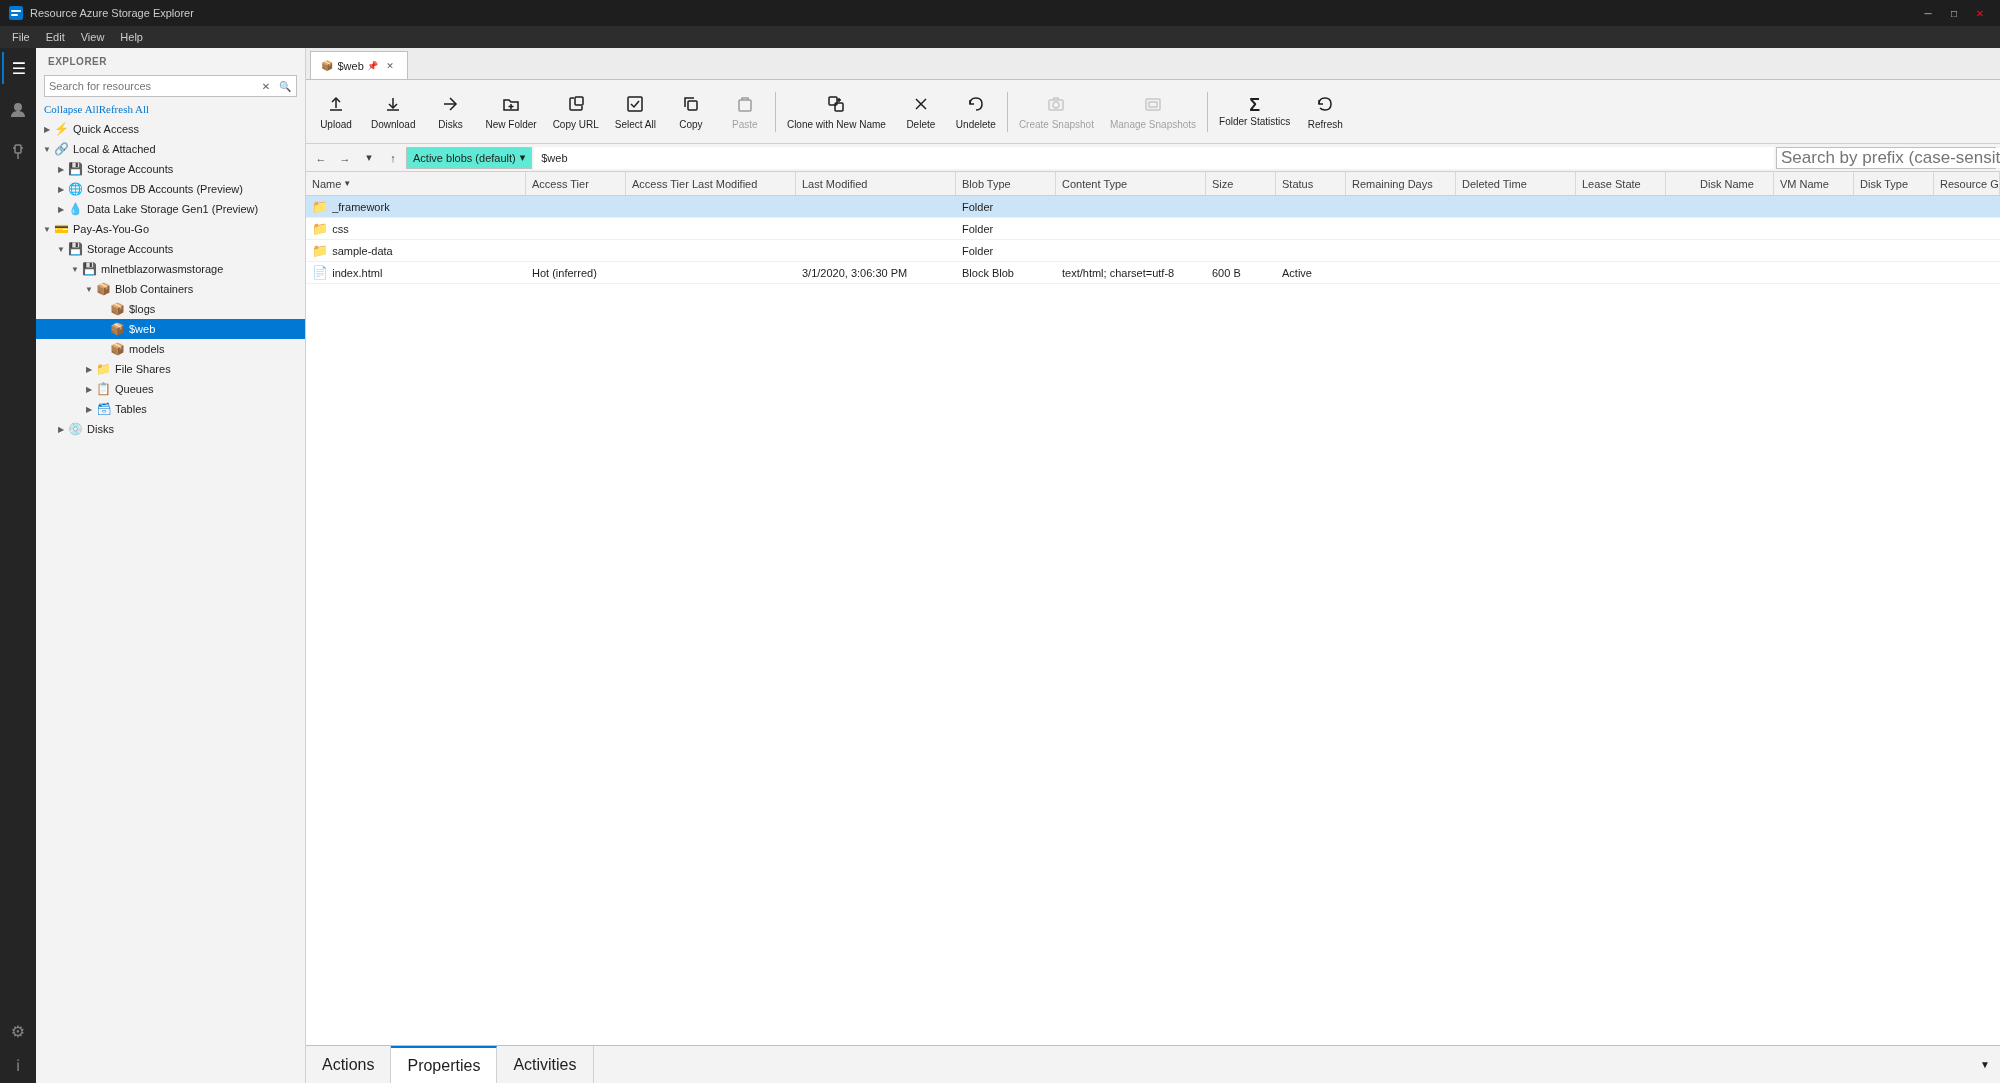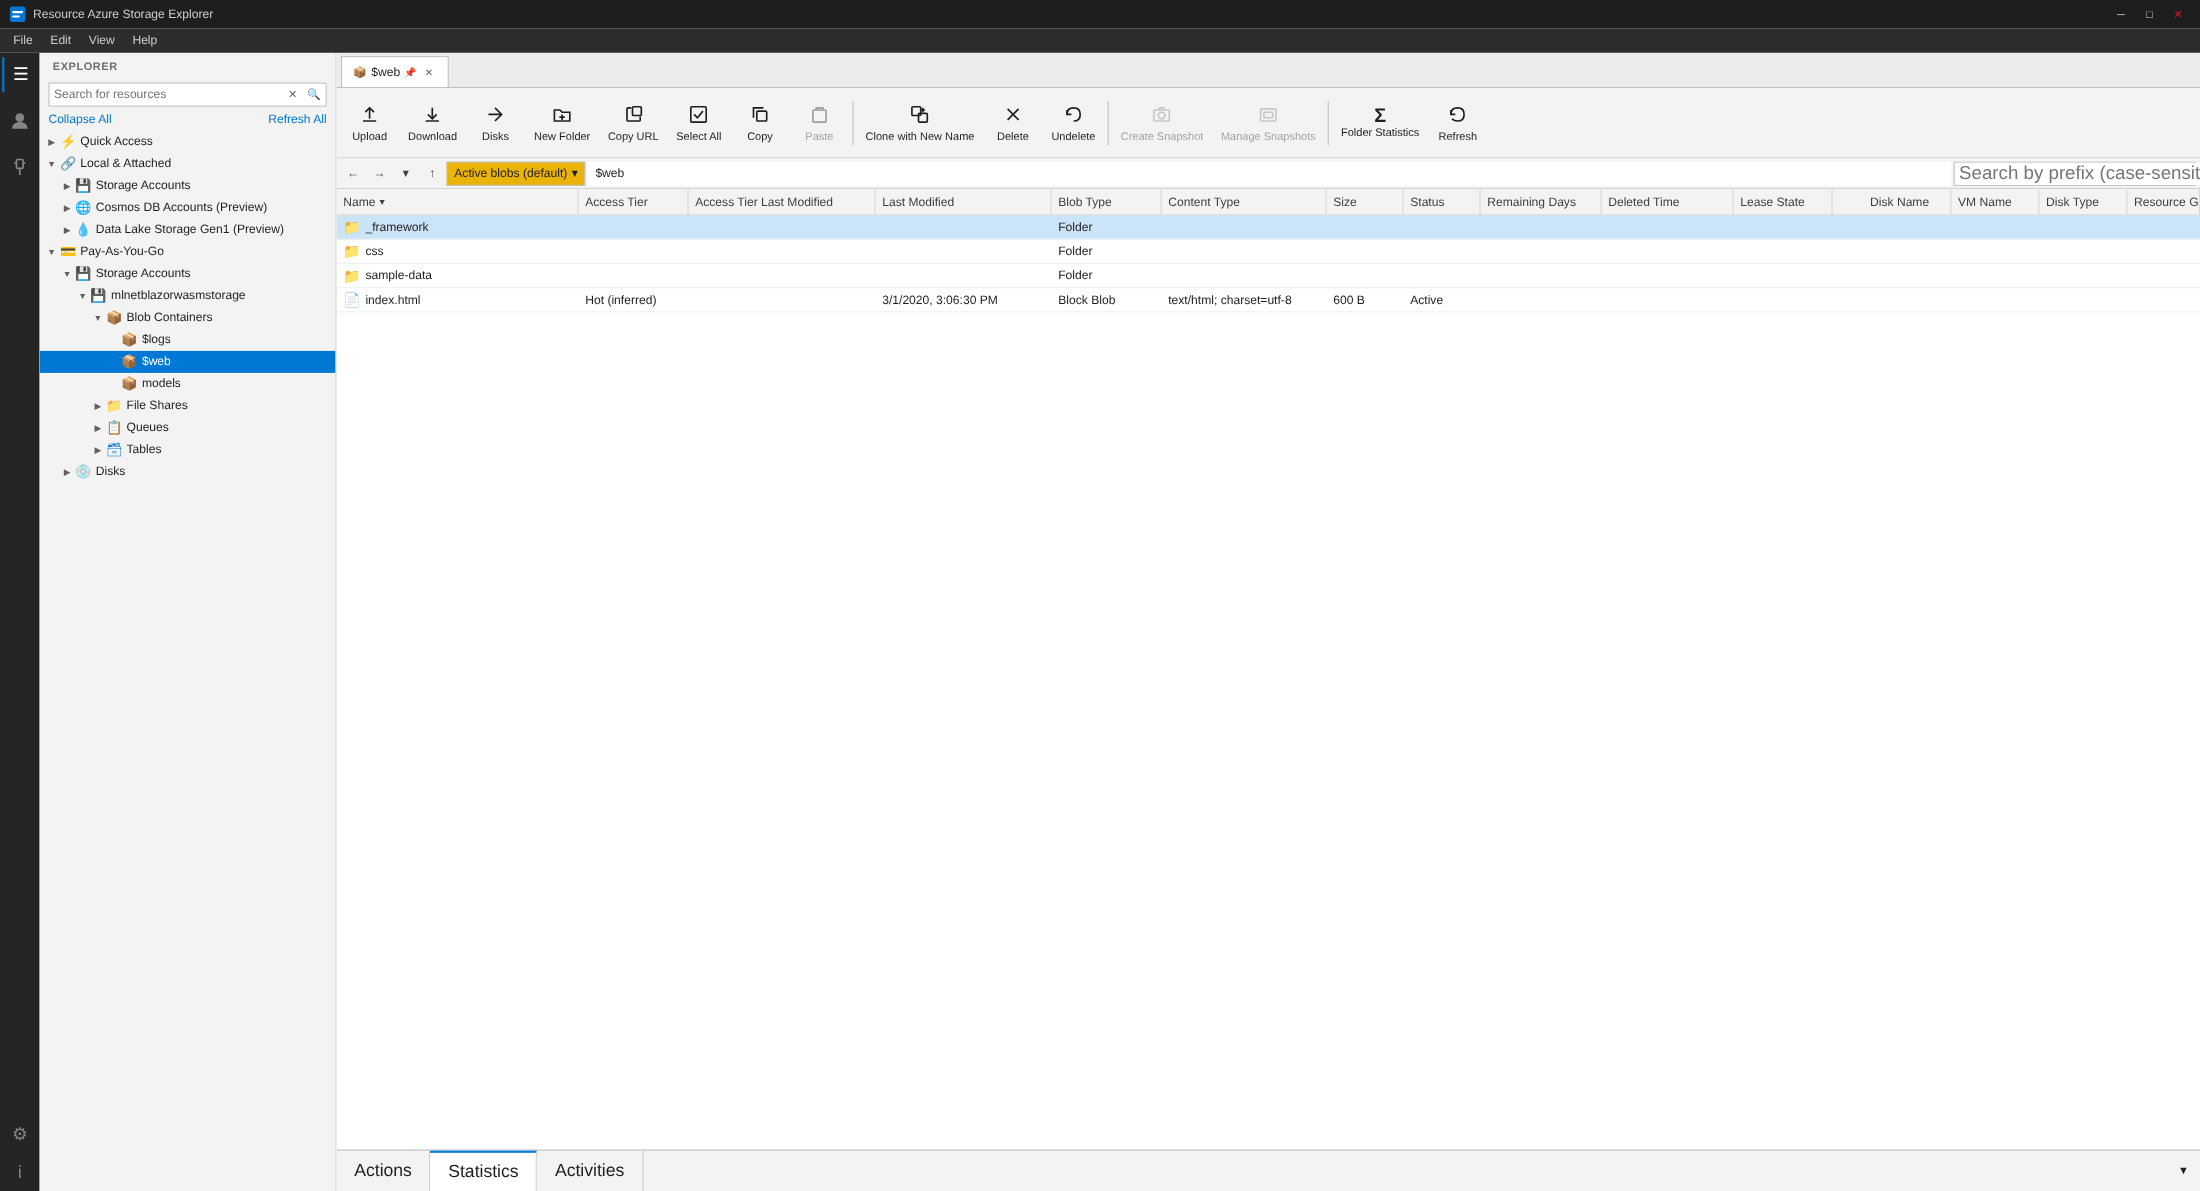--- a/index.html
+++ b/index.html
@@ -121,24 +121,24 @@
       height: 20px;
       display: flex;
       align-items: center;
       justify-content: center;
       cursor: pointer;
       color: #606060;
       font-size: 10px;
     }
     #collapse-refresh {
       display: flex;
-      justify-content: space-between;
       padding: 2px 8px 4px;
       font-size: 11px;
       color: #0078d4;
+      font-family: Liberation Serif, serif;
     }
     #collapse-refresh span { cursor: pointer; }
 
     
     #tree {
       flex: 1;
       overflow-y: auto;
       overflow-x: hidden;
     }
     .tree-item {
@@ -279,21 +279,21 @@
       justify-content: center;
       cursor: pointer;
       font-size: 11px;
       color: #404040;
       border: 1px solid transparent;
       border-radius: 2px;
     }
     #active-blobs-dropdown {
       display: flex;
       align-items: center;
-      background: #eab308;
+      background: #5eead4;
       border: 1px solid #c0c0c0;
       height: 22px;
       padding: 0 6px;
       font-size: 11px;
       cursor: pointer;
       gap: 4px;
       white-space: nowrap;
     }
     #path-display {
       flex: 1;
@@ -877,21 +877,21 @@
           <div class="file-cell col-rg-name"></div>
         </div>
       </div>
 
 
     <div id="bottom-panel">
       <div class="bottom-tab">
         <span>Actions</span>
       </div>
       <div class="bottom-tab active">
-        <span>Statistics</span>
+        <span>Properties</span>
       </div>
       <div class="bottom-tab">
         <span>Activities</span>
       </div>
       <div class="bottom-panel-close" style="margin-left:auto;margin-right:4px;">▼</div>
     </div>
 
   </div>
 </div>
 

